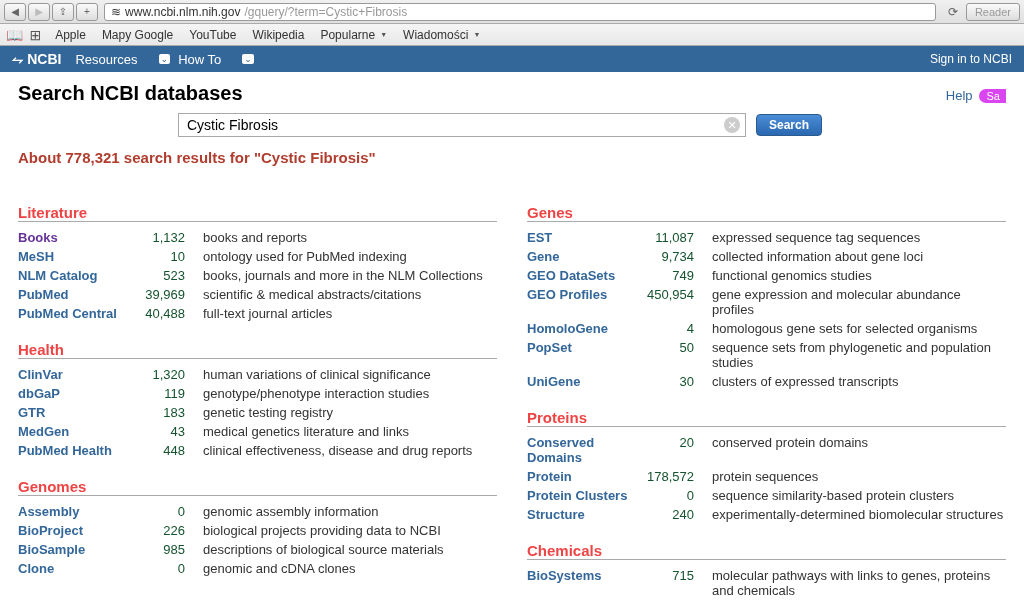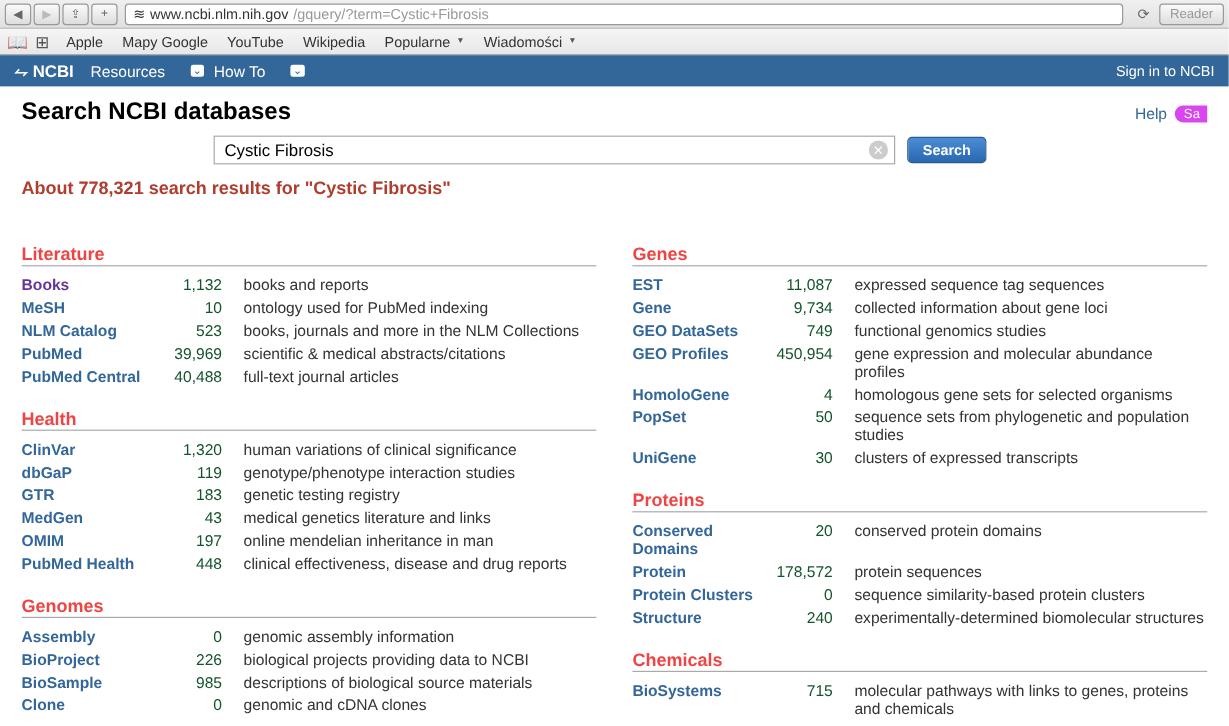--- a/index.html
+++ b/index.html
@@ -168,25 +168,20 @@
             <a class="db-name">GTR</a>
             <div class="db-count">183</div>
             <div class="db-desc">genetic testing registry</div>
           </div>
           <div class="db-row">
             <a class="db-name">MedGen</a>
             <div class="db-count">43</div>
             <div class="db-desc">medical genetics literature and links</div>
           </div>
           <div class="db-row">
-            <a class="db-name">OMIM</a>
-            <div class="db-count">197</div>
-            <div class="db-desc">online mendelian inheritance in man</div>
-          </div>
-          <div class="db-row">
             <a class="db-name">PubMed Health</a>
             <div class="db-count">448</div>
             <div class="db-desc">clinical effectiveness, disease and drug reports</div>
           </div>
         </div>
         <div class="section-header">Genomes</div>
         <div class="db-table">
           <div class="db-row">
             <a class="db-name">Assembly</a>
             <div class="db-count">0</div>

